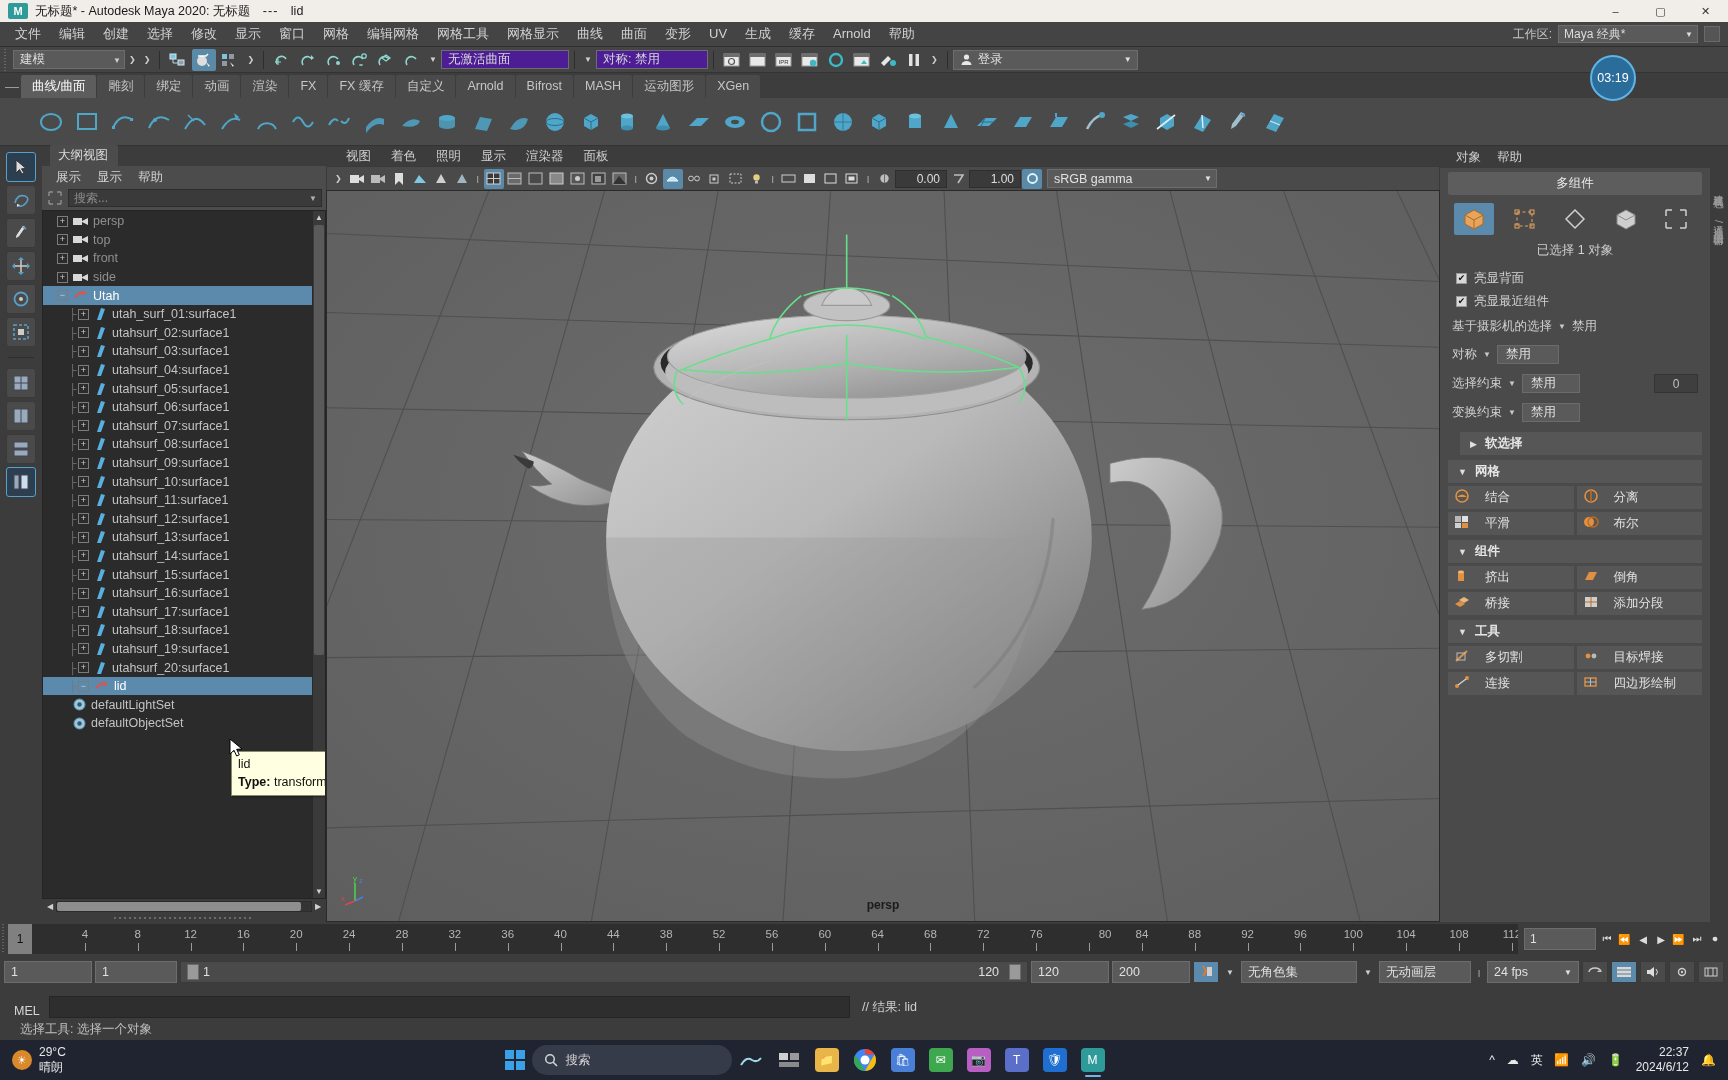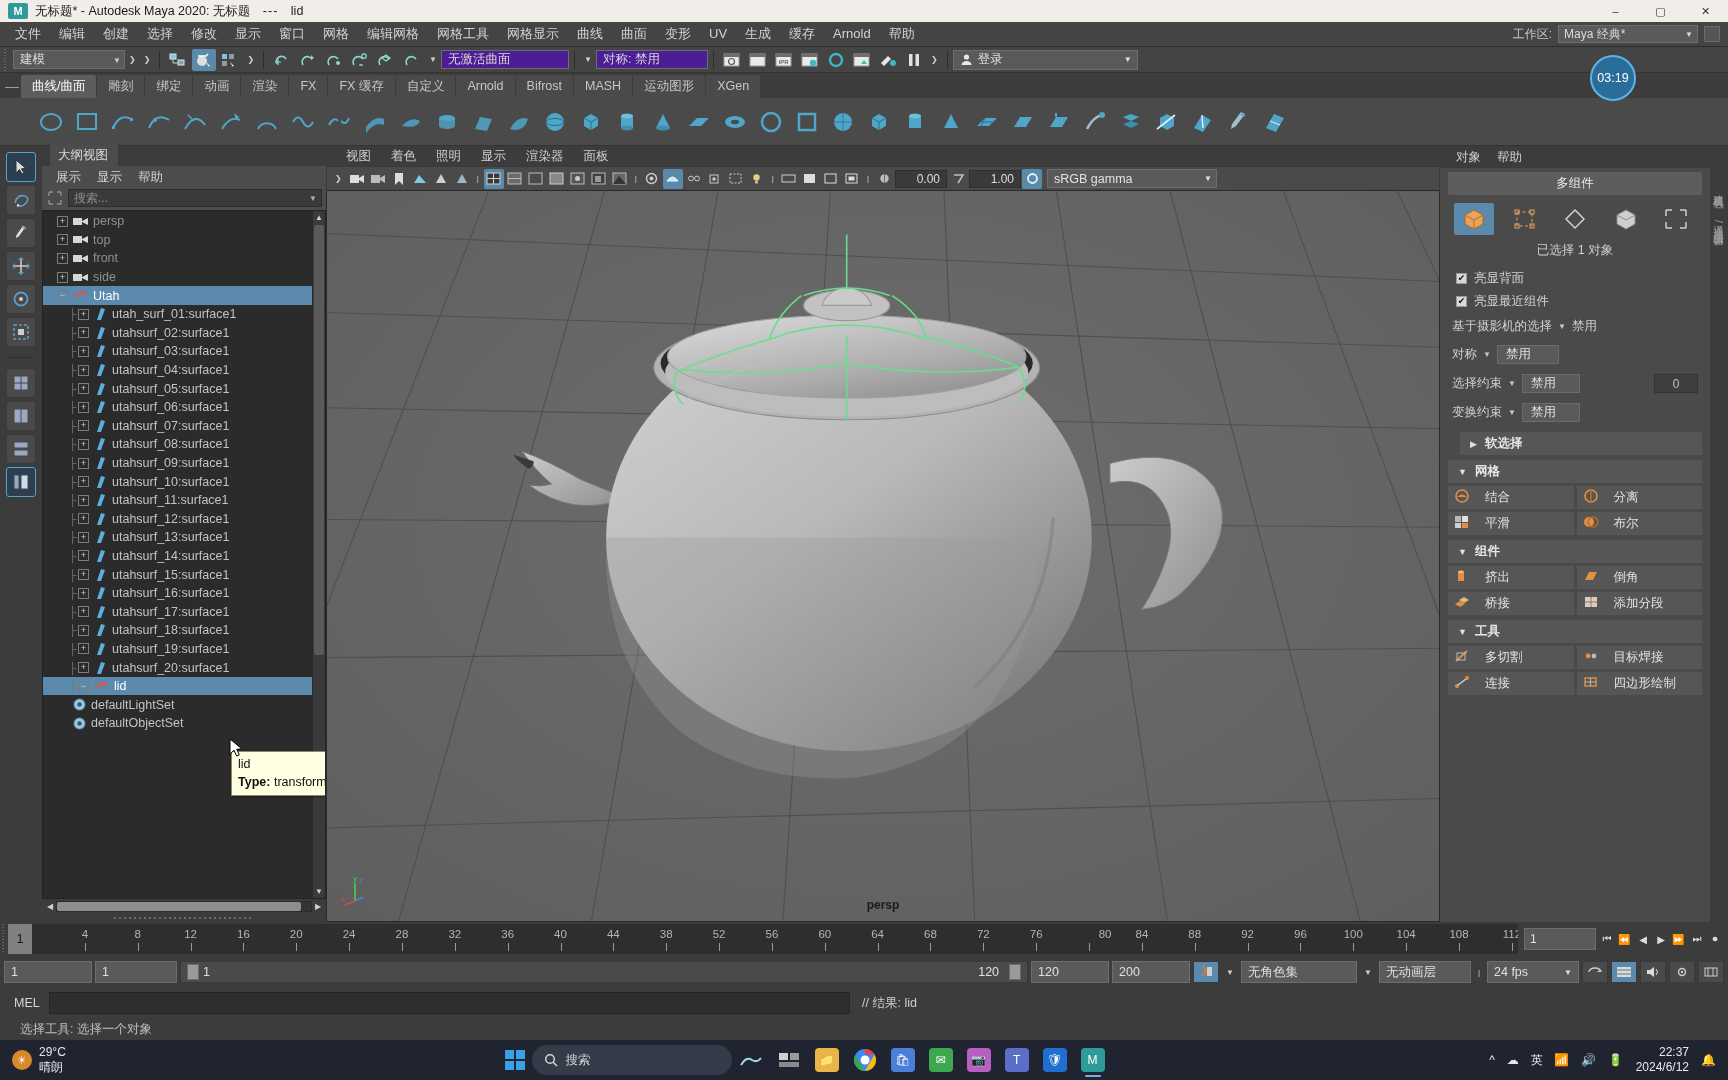--- a/index.html
+++ b/index.html
@@ -265,21 +265,21 @@
 
   .range-wrap { flex: 0 0 32px; display: flex; align-items: center; gap: 3px; background: #3c3c3c; padding: 0 4px; }
   .rg-field { height: 22px; background: #5a5a5a; border: 1px solid #6d6d6d; color: #e0e0e0; font-size: 12.5px;
               display: flex; align-items: center; padding: 0 6px; }
   .rg-slider { flex: 1; height: 22px; background: #4a4a4a; border: 1px solid #3a3a3a; position: relative; display: flex; align-items: center; }
   .rg-slider .handle { width: 12px; height: 16px; background: #9a9a9a; border: 1px solid #6b6b6b; position: absolute; }
   .rg-slider .lbl { position: absolute; font-size: 12.5px; color: #e0e0e0; }
   .rg-icon { width: 26px; height: 22px; display: flex; align-items: center; justify-content: center; background: #4a4a4a; border: 1px solid #3a3a3a; }
   .rg-icon.on { background: #5b8aad; }
 
-  .mel-wrap { flex: 0 0 30px; display: flex; align-items: center; gap: 4px; background: #3c3c3c; padding: 0 6px; }
+  .mel-wrap { flex: 0 0 30px; display: flex; align-items: flex-end; gap: 4px; background: #3c3c3c; padding: 0 6px; }
   .mel-lbl { font-size: 12.5px; color: #d6d6d6; width: 40px; padding-left: 8px; }
   .mel-input { height: 22px; background: #2e2e2e; border: 1px solid #252525; flex: 1 1 48%; }
   .mel-out { height: 22px; background: #3c3c3c; flex: 1 1 52%; display: flex; align-items: center;
              font-size: 12.5px; color: #cfcfcf; padding-left: 8px; }
 
   .helpline { flex: 0 0 22px; display: flex; align-items: center; font-size: 12.5px; color: #c0c0c0; padding-left: 20px; background: #3c3c3c; }
 
   
   .taskbar {
     flex: 0 0 40px; background: #1f2430; display: flex; align-items: center; color: #e8e8e8; font-size: 12px;

